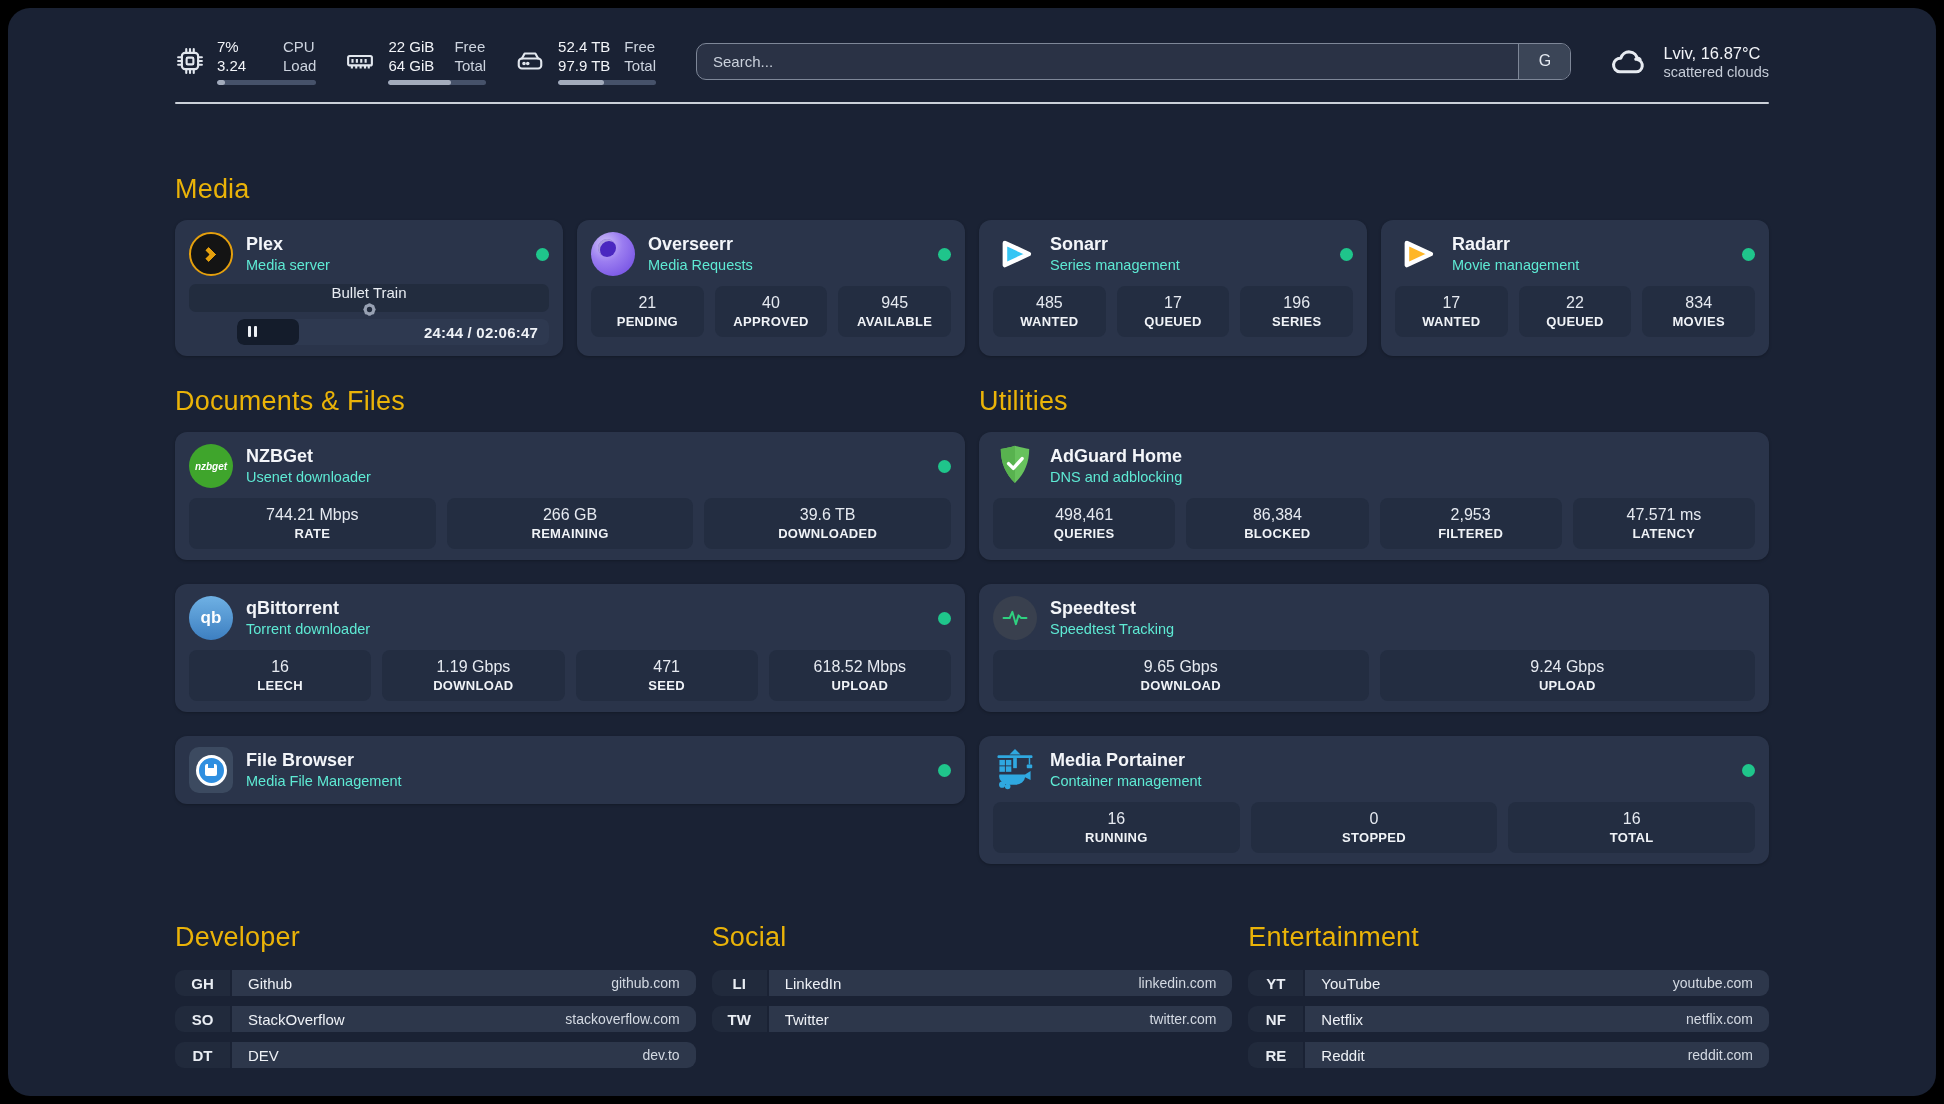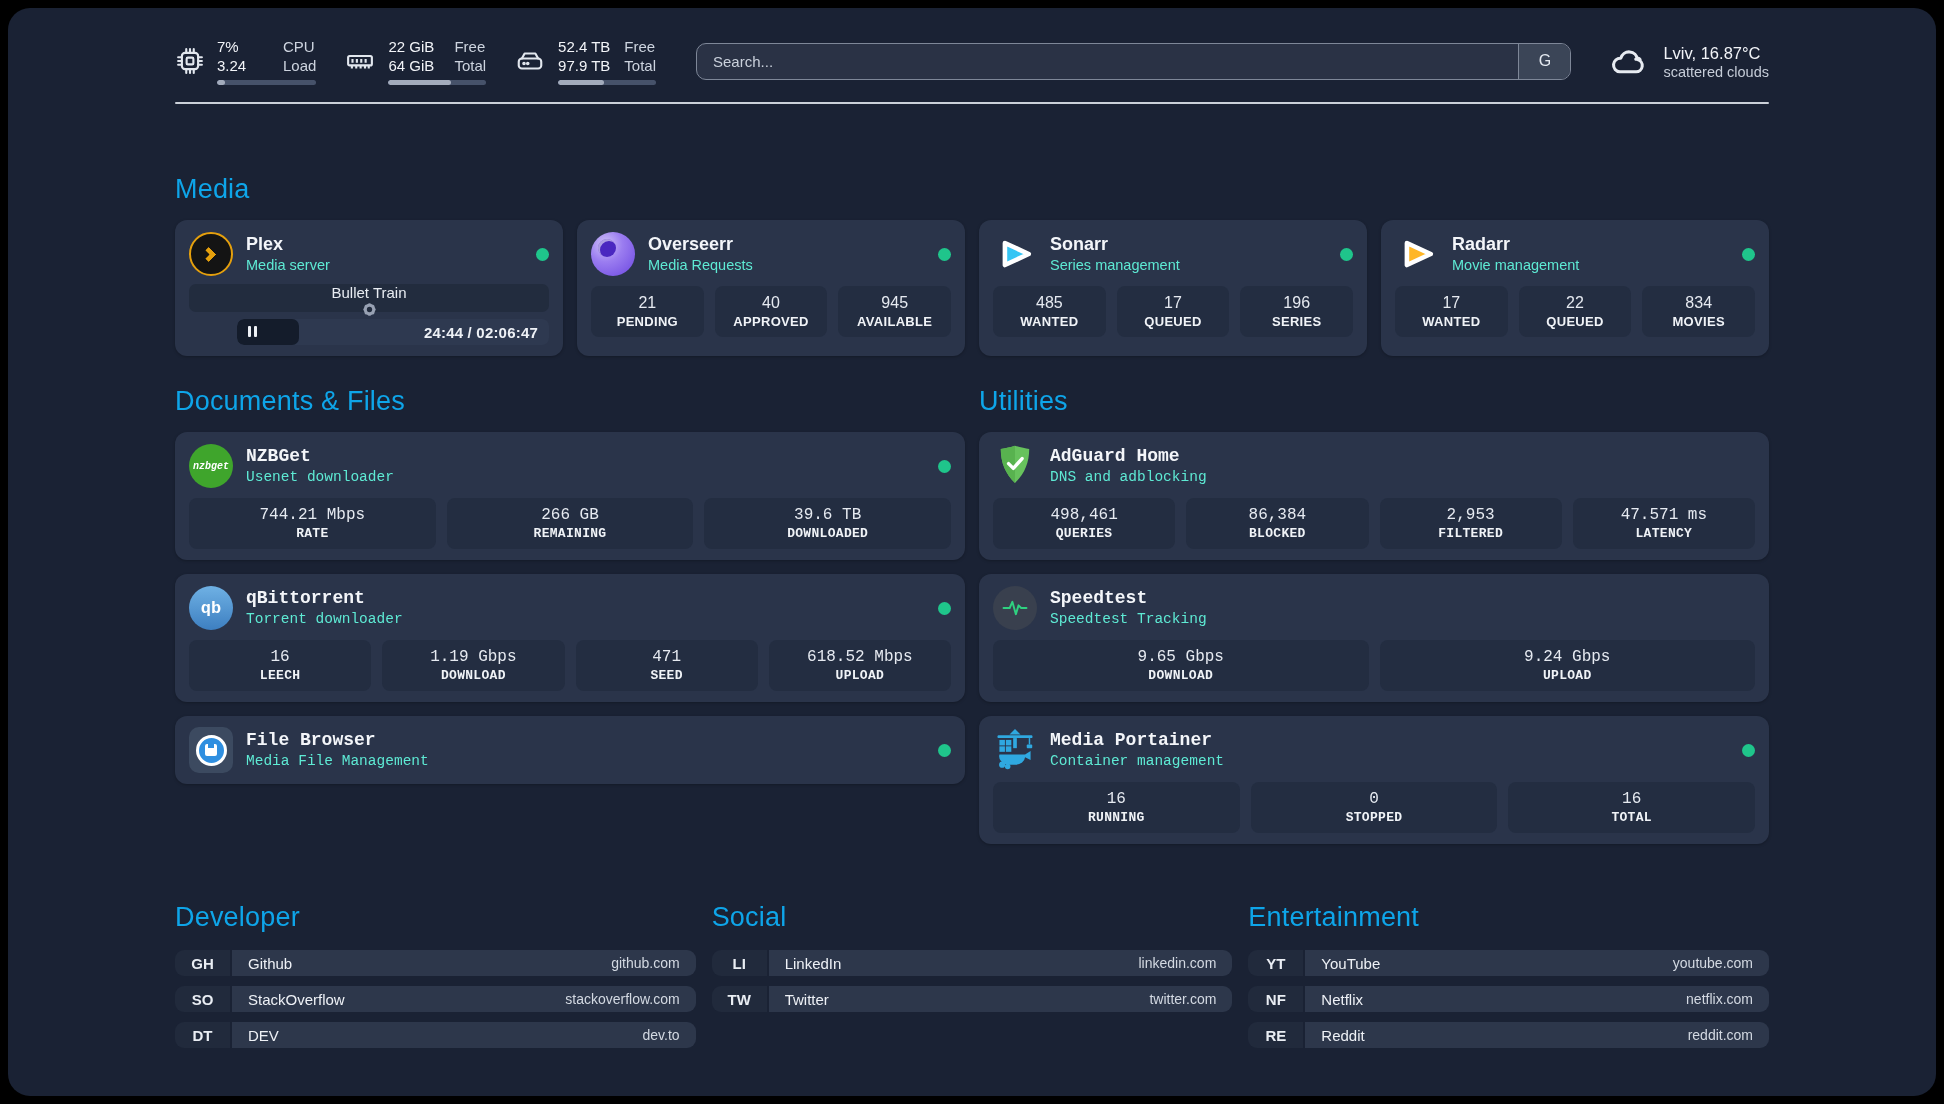--- a/index.html
+++ b/index.html
@@ -28,25 +28,25 @@
   .search-btn { width:52px; display:flex; align-items:center; justify-content:center;
       background:#3b4557; color:#e4e9f0; font-size:16px; font-weight:500; border-left:1.5px solid #7e8798; cursor:pointer; }
 
   .weather { display:flex; align-items:center; gap:14px; }
   .weather-title { font-size:16.5px; color:#f2f4f8; line-height:21px; }
   .weather-sub { font-size:14.5px; color:#c6cdd8; }
 
   .divider { margin-top:14px; height:2px; background:rgba(228,233,240,.88); border-radius:1px; }
 
   
-  .section-title { font-size:27px; font-weight:500; color:#0ea5e9; letter-spacing:.2px; }
+  .section-title { font-size:27px; font-weight:500; color:#eab308; letter-spacing:.2px; }
   .media-section { margin-top:70px; }
   .media-grid { margin-top:15px; display:grid; grid-template-columns:repeat(4,1fr); gap:14px; }
   .mid-grid { margin-top:30px; display:grid; grid-template-columns:1fr 1fr; gap:14px; align-items:start; }
-  .col-cards { margin-top:15px; display:flex; flex-direction:column; gap:14px;font-family:Liberation Mono, monospace; }
+  .col-cards { margin-top:15px; display:flex; flex-direction:column; gap:24px; }
 
   .card { background:#2a344a; border-radius:12px; padding:11px 14px; box-shadow:0 1px 3px rgba(0,0,0,.25); cursor:pointer; }
   .app-header { display:flex; align-items:center; gap:13px; height:46px; }
   .app-titles { display:flex; flex-direction:column; gap:2px; }
   .app-name { font-size:18px; font-weight:600; color:#f3f5f9; line-height:21px; }
   .app-desc { font-size:14.5px; color:#5eead4; line-height:17px; }
   .dot { width:13px; height:13px; border-radius:50%; margin-left:auto; flex:0 0 auto; }
 
   .stat-row { display:flex; gap:11px; margin-top:9px; }
   .stat-tile { flex:1; background:#232d41; border-radius:8px; height:51px; display:flex; flex-direction:column;

